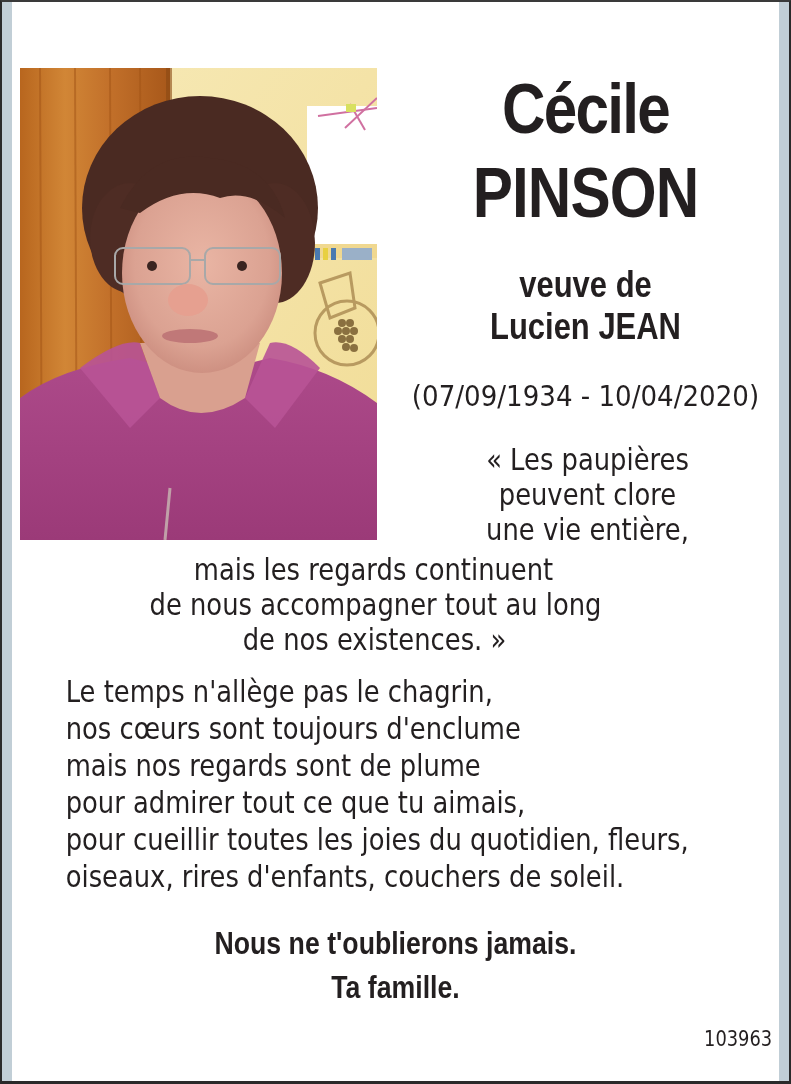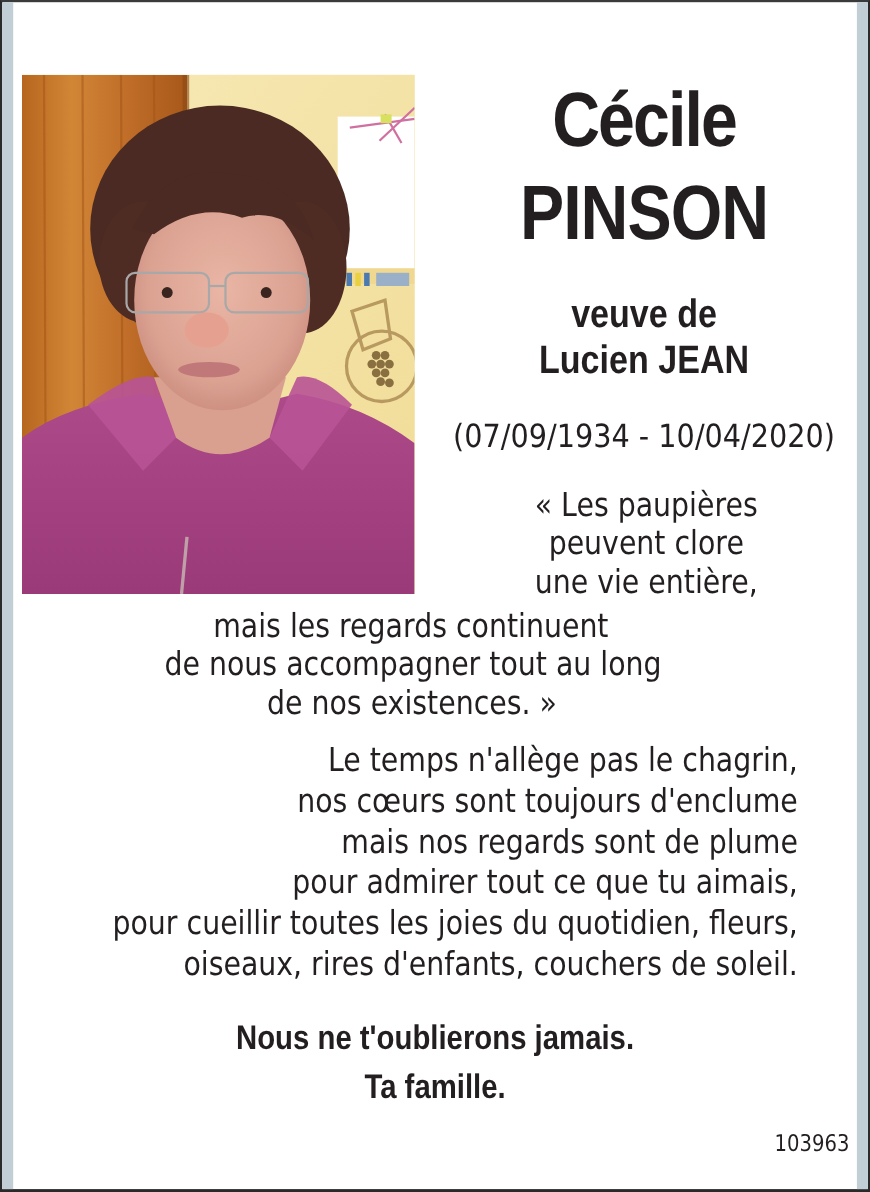--- a/index.html
+++ b/index.html
@@ -107,21 +107,21 @@
   }
   .quote-right { left: 395px; width: 385px; transform-origin: center; }
   .quote-full  { left: 12px;  width: 767px; transform-origin: center; }
 
   
   .poem {
     position: absolute;
     left: 12px;
     width: 767px;
     top: 673px;
-    text-align: right;
+    text-align: left;
   }
   .poem-line {
     display: block;
     font-family: "DejaVu Sans", sans-serif;
     font-size: 30px;
     line-height: 37px;
     white-space: nowrap;
     transform: scaleX(0.86);
     transform-origin: center;
   }

